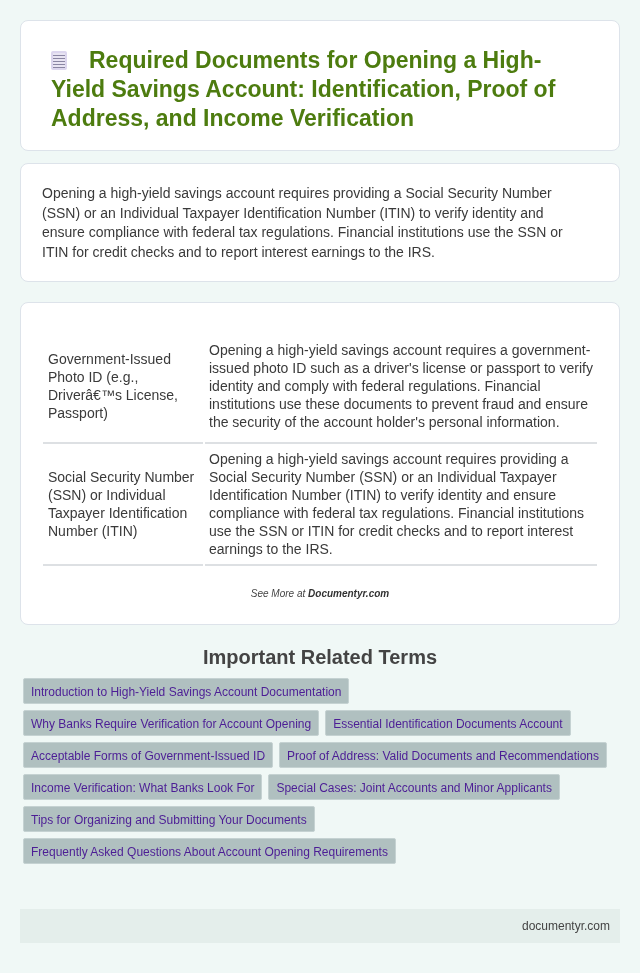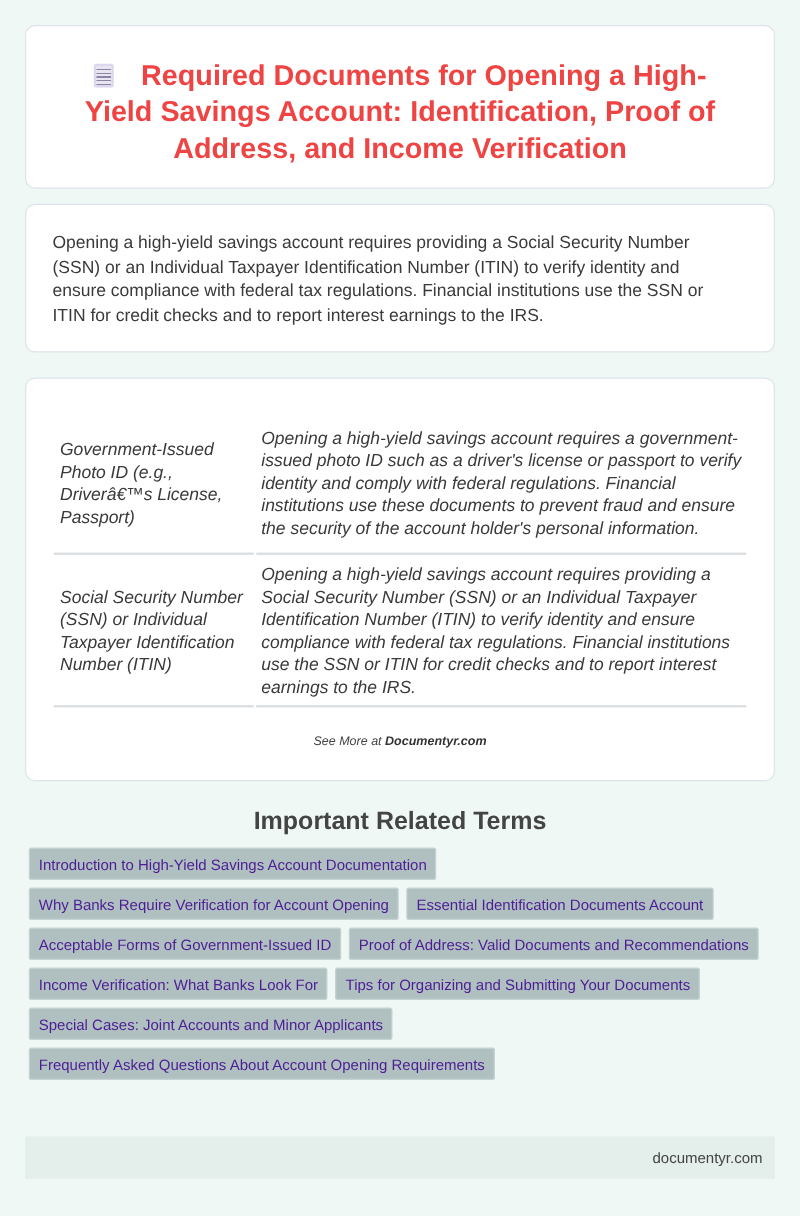--- a/index.html
+++ b/index.html
@@ -15,24 +15,23 @@
       left: 20px;
       width: 600px;
       background: #ffffff;
       border: 1px solid #dde3ea;
       border-radius: 8px;
     }
     #title-card { top: 20px; height: 131px; }
     .title {
       position: absolute;
       left: 30px; right: 30px; top: 25px;
-      text-align: center;
       font-size: 23px;
       line-height: 29px;
-      color: #ef4444;
+      color: #4d7c0f;
     }
     .doc-icon {
       display: inline-block;
       width: 16px; height: 19px;
       background: repeating-linear-gradient(#e8e4f2 0px, #e8e4f2 2px, #8a86a3 2px, #8a86a3 3px);
       border: 2px solid #dcd6ee;
       border-radius: 2px;
       vertical-align: -2px;
       margin-right: 22px;
       position: relative;
@@ -45,21 +44,20 @@
       line-height: 19.5px;
       color: #3a3a3a;
     }
     #table-card { top: 302px; height: 323px; }
     .doc-table {
       position: absolute;
       left: 20px; top: 27px;
       width: 558px;
       border-collapse: separate;
       border-spacing: 2px 0;
-      font-style: italic;
     }
     .doc-table td {
       font-size: 14px;
       line-height: 18px;
       color: #3a3a3a;
       vertical-align: middle;
       border-bottom: 2px solid #dde0e3;
       padding: 2px 4px 2px 4px;
     }
     .doc-table td.label { width: 160px; padding-left: 5px; }
@@ -140,20 +138,20 @@
 
 <h2 class="related-title">Important Related Terms</h2>
 
 <div class="tags">
   <a class="tag">Introduction to High-Yield Savings Account Documentation</a>
   <a class="tag">Why Banks Require Verification for Account Opening</a>
   <a class="tag">Essential Identification Documents Account</a>
   <a class="tag">Acceptable Forms of Government-Issued ID</a>
   <a class="tag">Proof of Address: Valid Documents and Recommendations</a>
   <a class="tag">Income Verification: What Banks Look For</a>
+  <a class="tag">Special Cases: Joint Accounts and Minor Applicants</a>
   <a class="tag">Tips for Organizing and Submitting Your Documents</a>
-  <a class="tag">Special Cases: Joint Accounts and Minor Applicants</a>
   <a class="tag">Frequently Asked Questions About Account Opening Requirements</a>
 </div>
 
 <div class="footer">
   <span>documentyr.com</span>
 </div>
 
 </body></html>

